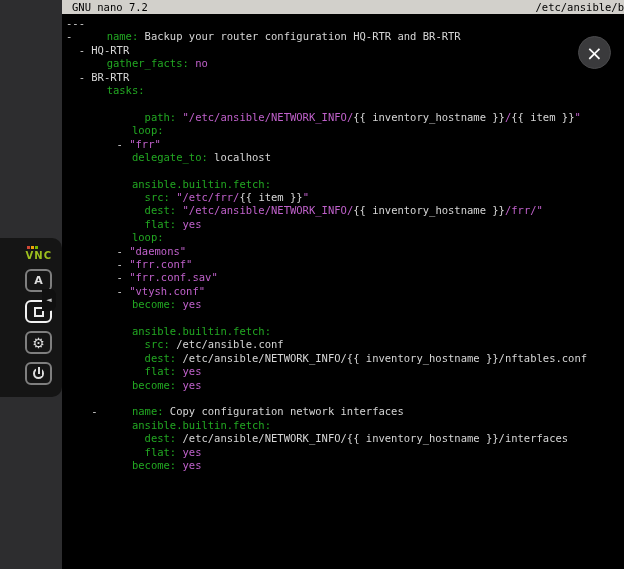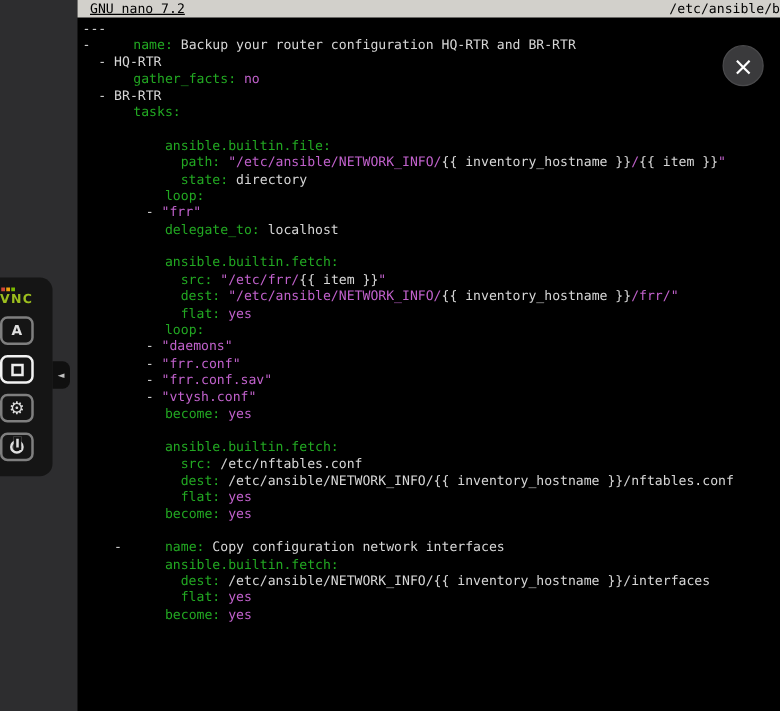--- a/index.html
+++ b/index.html
@@ -3,34 +3,34 @@
 <meta charset="utf-8">
 <style>
   html,body{margin:0;padding:0;background:#2c2c2c;}
   .screen{position:relative;width:624px;height:569px;background:#2d2d2f;overflow:hidden;
           font-family:"DejaVu Sans",sans-serif;}
 
   
   .terminal{position:absolute;left:62px;top:0;right:0;bottom:0;background:#000;}
   .nano-titlebar{position:relative;height:14px;background:#d2d0cb;color:#000;
                  font-family:"DejaVu Sans Mono",monospace;font-size:10.5px;line-height:14px;}
-  .nano-titlebar .app{position:absolute;left:10px;top:0;text-decoration:underline;}
+  .nano-titlebar .app{position:absolute;left:10px;top:0;}
   .nano-titlebar .file{position:absolute;right:0;top:0;white-space:nowrap;}
   .editor{padding:3px 0 0 4px;font-family:"DejaVu Sans Mono",monospace;
           font-size:10.5px;line-height:13.4px;}
   .ln{height:13.4px;white-space:pre;}
   .c-w{color:#d6d6d6;}
   .c-g{color:#22a822;padding-left:28px;}
   .c-m{color:#c061cb;}
   .c-cur{background:#d51616;color:transparent;}
 
   
-  .vnc-bar{position:absolute;left:0;top:222px;width:42px;background:#151515;
-           border-radius:0 10px 10px 0;padding:8px 0 12px;display:flex;
-           flex-direction:column;align-items:flex-start;gap:8px;}
+  .vnc-bar{position:absolute;left:0;top:238px;width:42px;background:#151515;
+           border-radius:0 10px 10px 0;padding:8px 10px 12px;display:flex;
+           flex-direction:column;align-items:flex-end;gap:8px;}
   .vnc-logo{display:flex;flex-direction:column;align-items:flex-start;line-height:1;}
   .logo-dots{display:flex;gap:1px;margin:0 0 2px 1px;}
   .logo-dots i{width:3px;height:3px;display:block;}
   .logo-dots i:nth-child(1){background:#d14836;}
   .logo-dots i:nth-child(2){background:#f0a30a;}
   .logo-dots i:nth-child(3){background:#7ab800;}
   .logo-text{color:#9dbf1e;font-weight:bold;font-size:10px;letter-spacing:1px;}
   .vnc-btn{width:27px;height:23px;border:2px solid #7f7f7f;border-radius:6px;
            display:flex;align-items:center;justify-content:center;background:transparent;
            box-sizing:border-box;cursor:pointer;}
@@ -93,40 +93,38 @@
       <span class="file">/etc/ansible/b</span>
     </header>
     <div class="editor" id="editor">
         <div class="ln"><span class="c-w">---</span></div>
         <div class="ln"><span class="c-w">- </span><span class="c-g">name:</span><span class="c-w"> Backup your router configuration HQ-RTR and BR-RTR</span></div>
         <div class="ln"><span class="c-w">  - HQ-RTR</span></div>
         <div class="ln"><span class="c-w">  </span><span class="c-g">gather_facts:</span><span class="c-w"> </span><span class="c-m">no</span></div>
         <div class="ln"><span class="c-w">  - BR-RTR</span></div>
         <div class="ln"><span class="c-w">  </span><span class="c-g">tasks:</span></div>
         <div class="ln"></div>
-        <div class="ln"><span class="c-w">      </span><span class="c-g">ansible.builtin.file:</span></div>
         <div class="ln"><span class="c-w">        </span><span class="c-g">path:</span><span class="c-w"> </span><span class="c-m">"/etc/ansible/NETWORK_INFO/</span><span class="c-w">{{ inventory_hostname }}</span><span class="c-m">/</span><span class="c-w">{{ item }}</span><span class="c-m">"</span></div>
-        <div class="ln"><span class="c-w">        </span><span class="c-g">state:</span><span class="c-w"> directory</span></div>
         <div class="ln"><span class="c-w">      </span><span class="c-g">loop:</span></div>
         <div class="ln"><span class="c-w">        - </span><span class="c-m">"frr"</span></div>
         <div class="ln"><span class="c-w">      </span><span class="c-g">delegate_to:</span><span class="c-w"> localhost</span></div>
         <div class="ln"></div>
         <div class="ln"><span class="c-w">      </span><span class="c-g">ansible.builtin.fetch:</span></div>
         <div class="ln"><span class="c-w">        </span><span class="c-g">src:</span><span class="c-w"> </span><span class="c-m">"/etc/frr/</span><span class="c-w">{{ item }}</span><span class="c-m">"</span></div>
         <div class="ln"><span class="c-w">        </span><span class="c-g">dest:</span><span class="c-w"> </span><span class="c-m">"/etc/ansible/NETWORK_INFO/</span><span class="c-w">{{ inventory_hostname }}</span><span class="c-m">/frr/"</span></div>
         <div class="ln"><span class="c-w">        </span><span class="c-g">flat:</span><span class="c-w"> </span><span class="c-m">yes</span></div>
         <div class="ln"><span class="c-w">      </span><span class="c-g">loop:</span></div>
         <div class="ln"><span class="c-w">        - </span><span class="c-m">"daemons"</span></div>
         <div class="ln"><span class="c-w">        - </span><span class="c-m">"frr.conf"</span></div>
         <div class="ln"><span class="c-w">        - </span><span class="c-m">"frr.conf.sav"</span></div>
         <div class="ln"><span class="c-w">        - </span><span class="c-m">"vtysh.conf"</span></div>
         <div class="ln"><span class="c-w">      </span><span class="c-g">become:</span><span class="c-w"> </span><span class="c-m">yes</span></div>
         <div class="ln"></div>
         <div class="ln"><span class="c-w">      </span><span class="c-g">ansible.builtin.fetch:</span></div>
-        <div class="ln"><span class="c-w">        </span><span class="c-g">src:</span><span class="c-w"> /etc/nftables.conf</span></div>
+        <div class="ln"><span class="c-w">        </span><span class="c-g">src:</span><span class="c-w"> /etc/ansible.conf</span></div>
         <div class="ln"><span class="c-w">        </span><span class="c-g">dest:</span><span class="c-w"> /etc/ansible/NETWORK_INFO/{{ inventory_hostname }}/nftables.conf</span></div>
         <div class="ln"><span class="c-w">        </span><span class="c-g">flat:</span><span class="c-w"> </span><span class="c-m">yes</span></div>
         <div class="ln"><span class="c-w">      </span><span class="c-g">become:</span><span class="c-w"> </span><span class="c-m">yes</span></div>
         <div class="ln"></div>
         <div class="ln"><span class="c-w">    - </span><span class="c-g">name:</span><span class="c-w"> Copy configuration network interfaces</span></div>
         <div class="ln"><span class="c-w">      </span><span class="c-g">ansible.builtin.fetch:</span></div>
         <div class="ln"><span class="c-w">        </span><span class="c-g">dest:</span><span class="c-w"> /etc/ansible/NETWORK_INFO/{{ inventory_hostname }}/interfaces</span></div>
         <div class="ln"><span class="c-w">        </span><span class="c-g">flat:</span><span class="c-w"> </span><span class="c-m">yes</span></div>
         <div class="ln"><span class="c-w">      </span><span class="c-g">become:</span><span class="c-w"> </span><span class="c-m">yes</span></div>
       </div>

